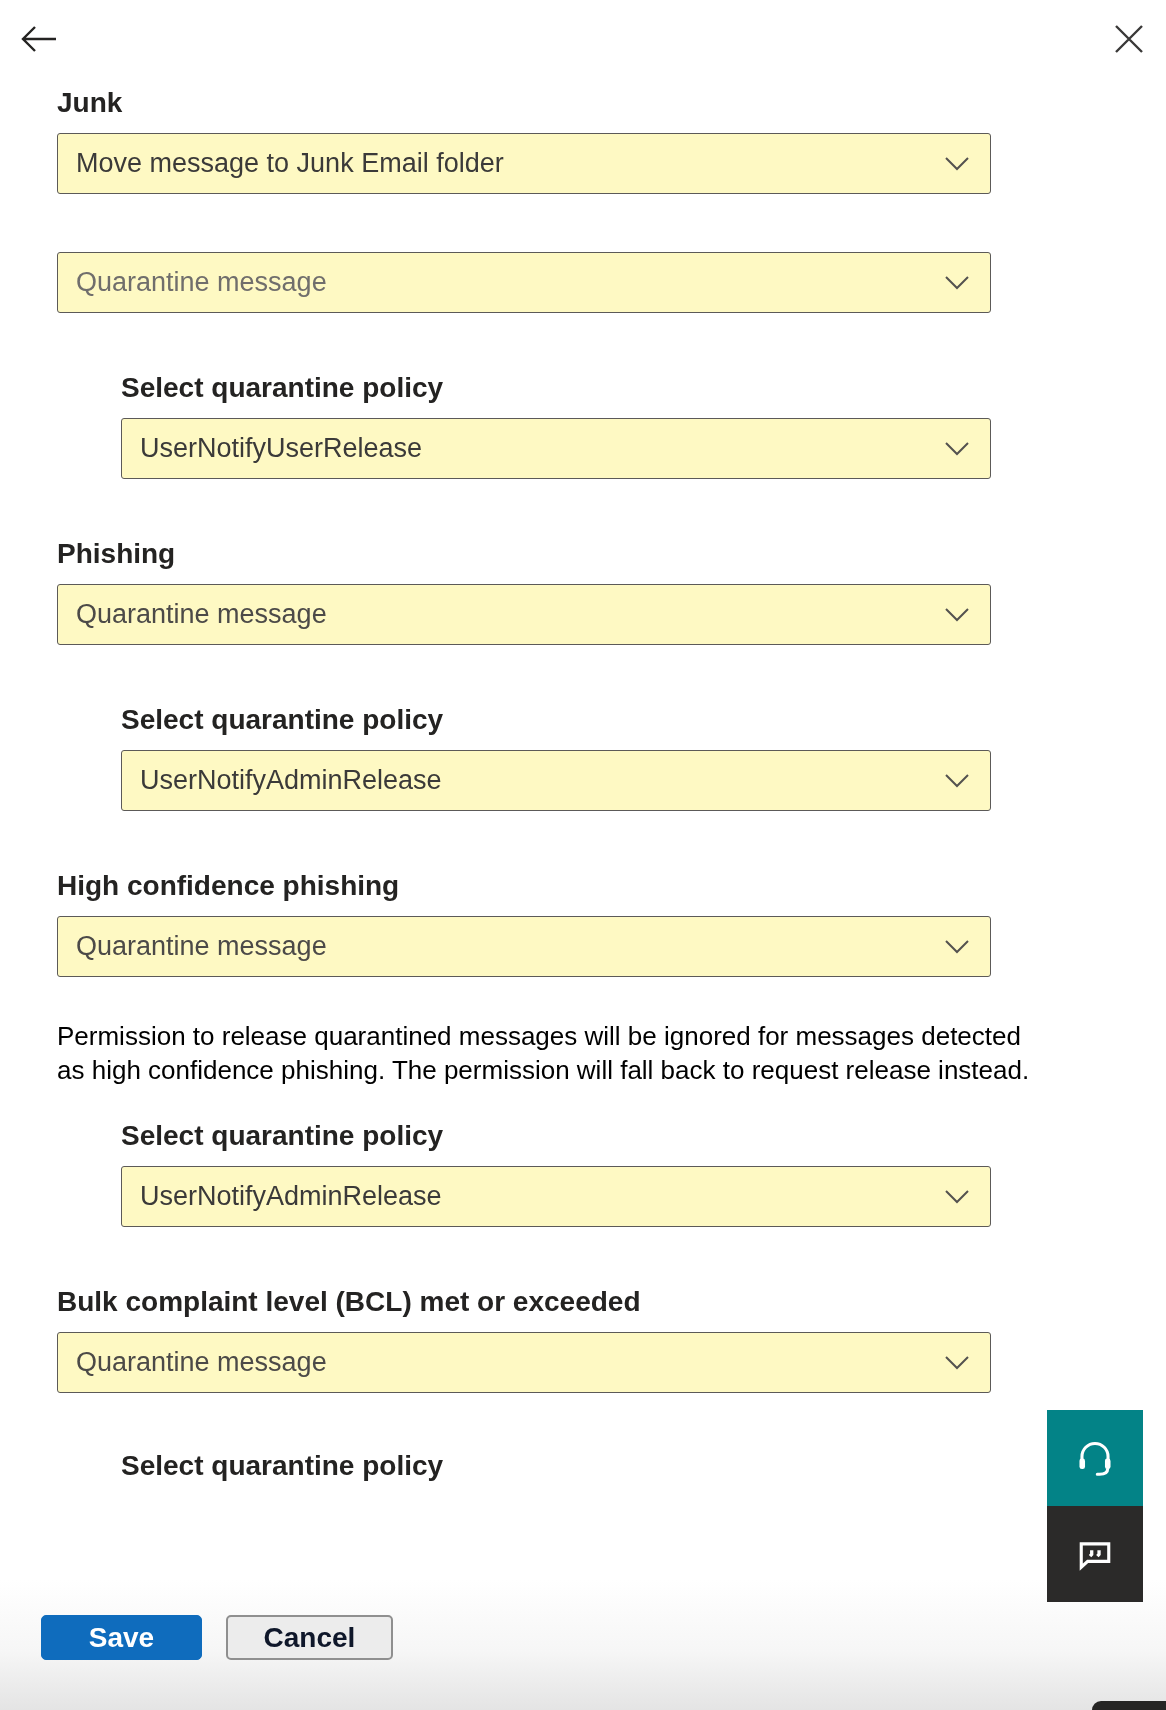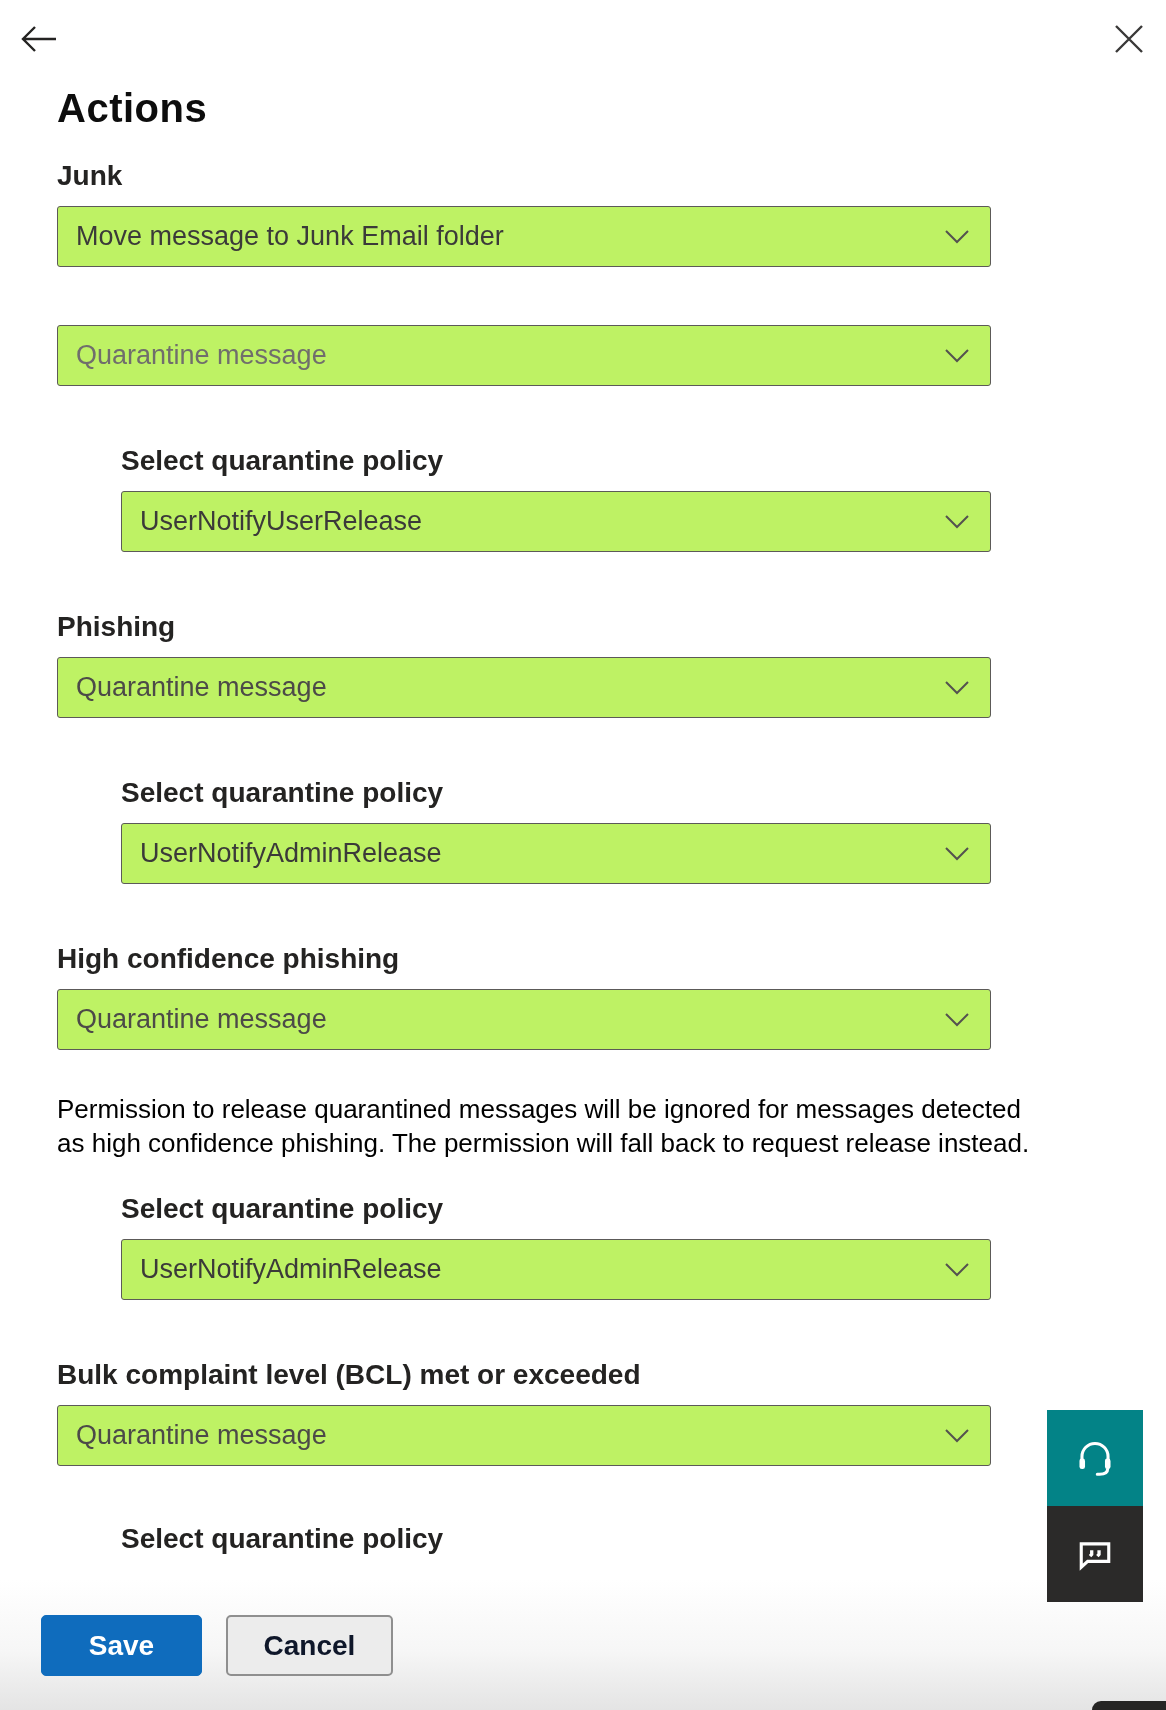--- a/index.html
+++ b/index.html
@@ -23,21 +23,21 @@
 
   h1.page-title { font-size:40px; font-weight:700; color:#0d0d0d; letter-spacing:0.5px; margin-bottom:28px; }
 
   .group { margin-bottom:58px; }
   .group.indent { margin-left:64px; }
   .f-label { font-size:28px; font-weight:600; color:#242322; margin-bottom:13px; line-height:34px; }
 
   .combo {
     height:61px; width:100%;
     border:1.5px solid #5c5a58; border-radius:3px;
-    background:#bef264;
+    background:#fef9c3;
     display:flex; align-items:center; justify-content:space-between;
     padding:0 20px 0 18px;
     cursor:pointer;
   }
   .c-value { font-size:27px; color:#3b3a39; white-space:nowrap; overflow:hidden; }
   .c-value.muted { color:#706e6c; }
   .c-value.mid   { color:#4c4a48; }
 
   .note {
     width:990px; font-size:26px; line-height:34px; color:#000000;
@@ -46,21 +46,21 @@
   .group.tight { margin-bottom:56px; }
   .clipped { margin-bottom:0; }
 
   .footer {
     position:absolute; left:0; right:0; bottom:0; height:130px;
     background:linear-gradient(180deg, #ffffff 0%, #f6f6f6 55%, #e4e4e4 100%);
     padding:35px 0 0 41px;
     display:flex; gap:24px; align-items:flex-start;
   }
   .btn {
-    height:61px; border-radius:5px; font-size:28px; font-weight:600;
+    height:45px; border-radius:5px; font-size:28px; font-weight:600;
     font-family:"Liberation Sans", sans-serif; cursor:pointer;
     display:inline-flex; align-items:center; justify-content:center;
   }
   .btn-primary { width:161px; background:#0f6cbd; border:1px solid #0f6cbd; color:#ffffff; }
   .btn-secondary { width:167px; background:#ececec; border:2px solid #8f8f8f; color:#0f172a; }
 
   .float-btn {
     position:absolute; width:96px; height:96px; border:none; cursor:pointer;
     display:flex; align-items:center; justify-content:center; padding:0;
   }
@@ -85,21 +85,20 @@
 </button>
 <button class="icon-btn" id="close-btn">
   <span>
     <svg width="30" height="30" viewBox="0 0 30 30">
       <path d="M2 2 L28 28 M28 2 L2 28" fill="none" stroke="#3a3938" stroke-width="2.4"></path>
     </svg>
   </span>
 </button>
 
 <div class="content">
-  <h1 class="page-title">Actions</h1>
 
   <div class="group">
     <div class="f-label">Junk</div>
     <div class="combo" role="combobox">
       <span class="c-value">Move message to Junk Email folder</span>
       <span>
         <svg width="26" height="15" viewBox="0 0 26 15">
             <path d="M2 2 L13 13 L24 2" fill="none" stroke="#54524f" stroke-width="2"></path>
           </svg>
       </span>

